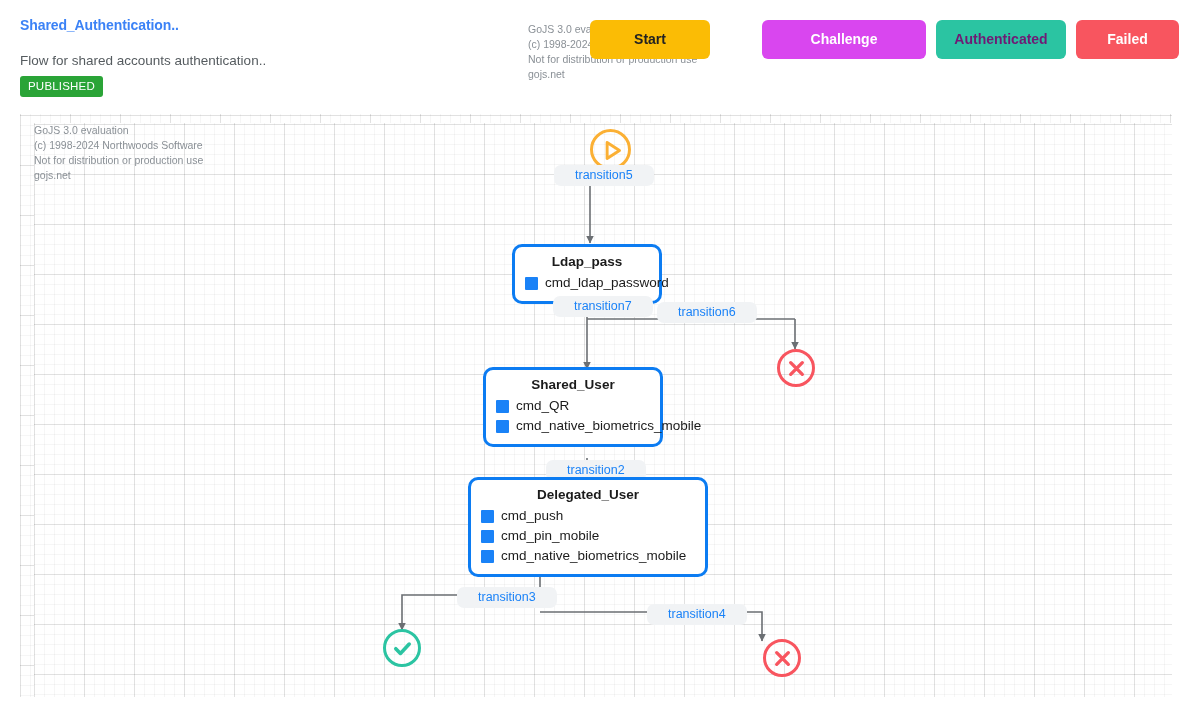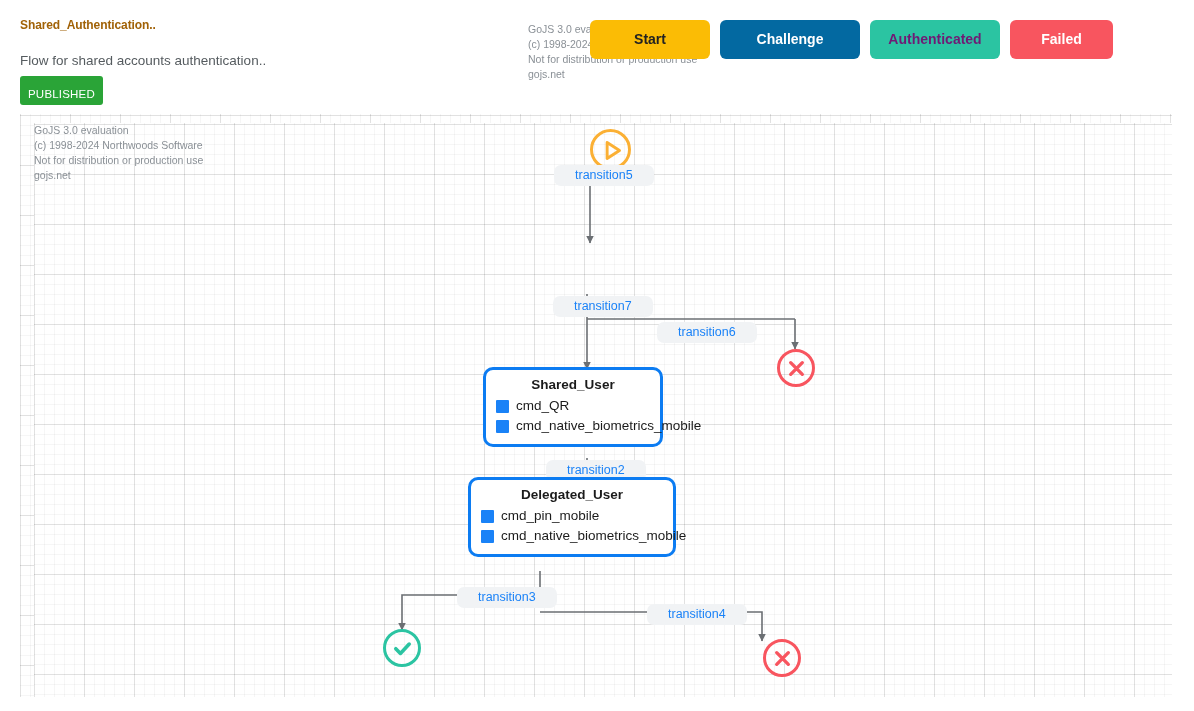--- a/index.html
+++ b/index.html
@@ -24,40 +24,40 @@
     width: 1194px;
     height: 100px;
     background: #ffffff;
   }
   .hdr-left {
     position: absolute;
     left: 20px;
     top: 14px;
   }
   .flow-title {
-    font-size: 12px;
+    font-size: 14px;
     font-weight: bold;
-    color: #a16207;
+    color: #3b82f6;
     letter-spacing: -0.1px;
     margin: 0 0 3px 0;
     line-height: 22px;
   }
   .flow-subtitle {
     font-size: 13.5px;
     color: #555b5f;
     line-height: 18px;
     margin: 16px 0 6px 0;
   }
   .badge-published {
     display: inline-block;
     background: #2aa437;
     color: #ffffff;
     font-size: 11.5px;
     font-weight: normal;
-    padding: 12px 8px 4px 8px;
+    padding: 4px 8px 4px 8px;
     border-radius: 3px;
     letter-spacing: 0.2px;
     line-height: 13px;
   }
 
   
   .watermark {
     position: absolute;
     color: #8a9096;
     font-size: 10.5px;
@@ -90,21 +90,21 @@
     font-size: 14px;
     font-weight: bold;
     height: 39px;
     line-height: 39px;
     text-align: center;
     padding: 0;
     cursor: pointer;
     box-sizing: border-box;
   }
   .legend-btn.start        { width: 120px; background: #fbbc05; color: #222222; }
-  .legend-btn.challenge    { width: 140px; background: #0369a1; color: #ffffff; }
+  .legend-btn.challenge    { width: 164px; background: #d946ef; color: #ffffff; margin-left: 42px; }
   .legend-btn.authenticated{ width: 130px; background: #2bc4a2; color: #701a75; }
   .legend-btn.failed       { width: 103px; background: #f8555f; color: #ffffff; }
 
   
   .canvas {
     position: absolute;
     left: 20px;
     top: 114px;
     width: 1152px;
     height: 583px;
@@ -255,44 +255,55 @@
 
     <div class="start-wrap" style="left:550px; top:15px;">
       <div class="circ start" style="position:relative; width:41px; height:41px; left:20px; top:0;">
         <svg width="35" height="35" viewBox="0 0 24 24" style="margin:0.5px 0 0 0.5px;">
           <path d="M9 6.5 L17.5 12 L9 17.5 Z" fill="none" stroke="#fbb034" stroke-width="2" stroke-linejoin="round"></path>
         </svg>
       </div>
     </div>
     <div class="pill" style="left:534px; top:51px;">transition5</div>
 
+    <div class="node" style="left:492px; top:130px; width:150px;">
+      <div class="node-title">Ldap_pass</div>
+      <div class="cmd-row">
+        <span class="cmd-sq"></span>
+        <span class="cmd-label">cmd_ldap_password</span>
+      </div>
+    </div>
     <div class="pill" style="left:533px; top:182px;">transition7</div>
-    <div class="pill" style="left:637px; top:208px;">transition6</div>
+    <div class="pill" style="left:637px; top:188px;">transition6</div>
 
     <div class="circ fail" style="left:757px; top:235px; width:38px; height:38px;">
       <svg width="31" height="31" viewBox="0 0 24 24" style="margin:0.5px 0 0 0.5px;">
         <path d="M7.5 7.5 L16.5 16.5 M16.5 7.5 L7.5 16.5" stroke="#f8555f" stroke-width="2.6" stroke-linecap="round"></path>
       </svg>
     </div>
 
     <div class="node" style="left:463px; top:253px; width:180px;">
       <div class="node-title">Shared_User</div>
       <div class="cmd-row">
         <span class="cmd-sq"></span>
         <span class="cmd-label">cmd_QR</span>
       </div>
       <div class="cmd-row">
         <span class="cmd-sq"></span>
         <span class="cmd-label">cmd_native_biometrics_mobile</span>
       </div>
     </div>
     <div class="pill" style="left:526px; top:346px;">transition2</div>
 
-    <div class="node" style="left:448px; top:363px; width:208px;">
+    <div class="node" style="left:448px; top:363px; width:240px;">
       <div class="node-title">Delegated_User</div>
+      <div class="cmd-row">
+        <span class="cmd-sq"></span>
+        <span class="cmd-label">cmd_push</span>
+      </div>
       <div class="cmd-row">
         <span class="cmd-sq"></span>
         <span class="cmd-label">cmd_pin_mobile</span>
       </div>
       <div class="cmd-row">
         <span class="cmd-sq"></span>
         <span class="cmd-label">cmd_native_biometrics_mobile</span>
       </div>
     </div>
 

